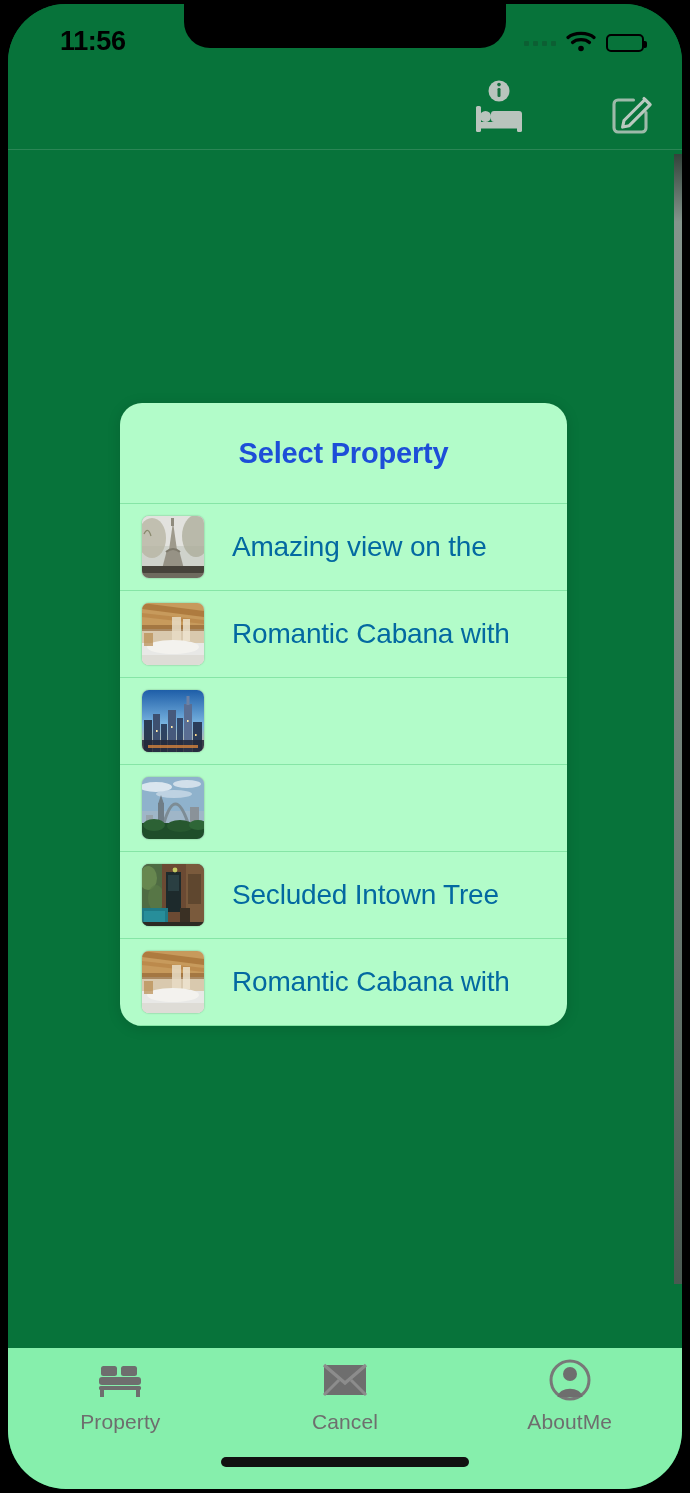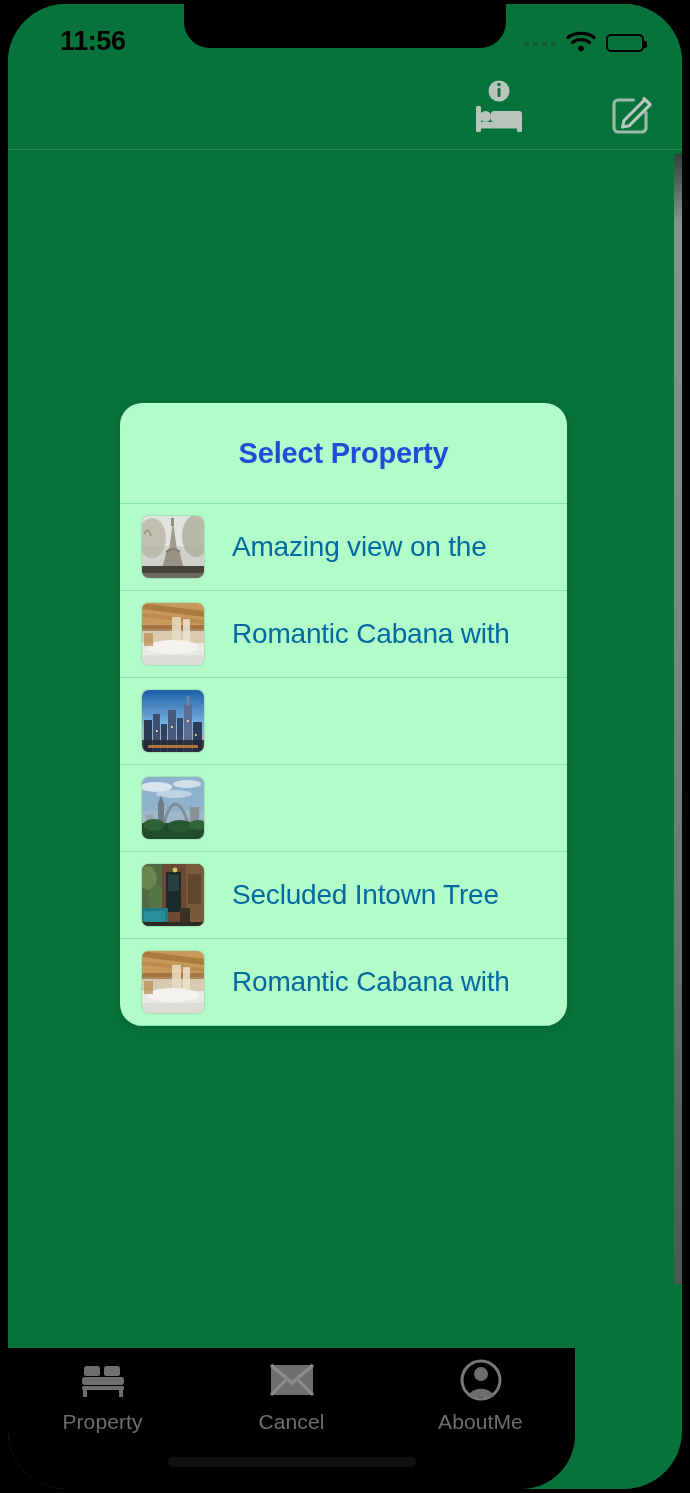--- a/index.html
+++ b/index.html
@@ -189,23 +189,23 @@
   #cancel-label {
     font-size: 30px;
     color: #1f7bf4;
     letter-spacing: -0.2px;
   }
 
   
   #tab-bar {
     position: absolute;
     left: 0; bottom: 0;
-    width: 567px;
+    width: 674px;
     height: 141px;
-    background: #000000;
+    background: #86efac;
     z-index: 25;
     border-bottom-left-radius: 54px;
     border-bottom-right-radius: 54px;
   }
   #tab-items {
     display: flex;
     height: 104px;
     align-items: flex-start;
     padding-top: 8px;
   }

